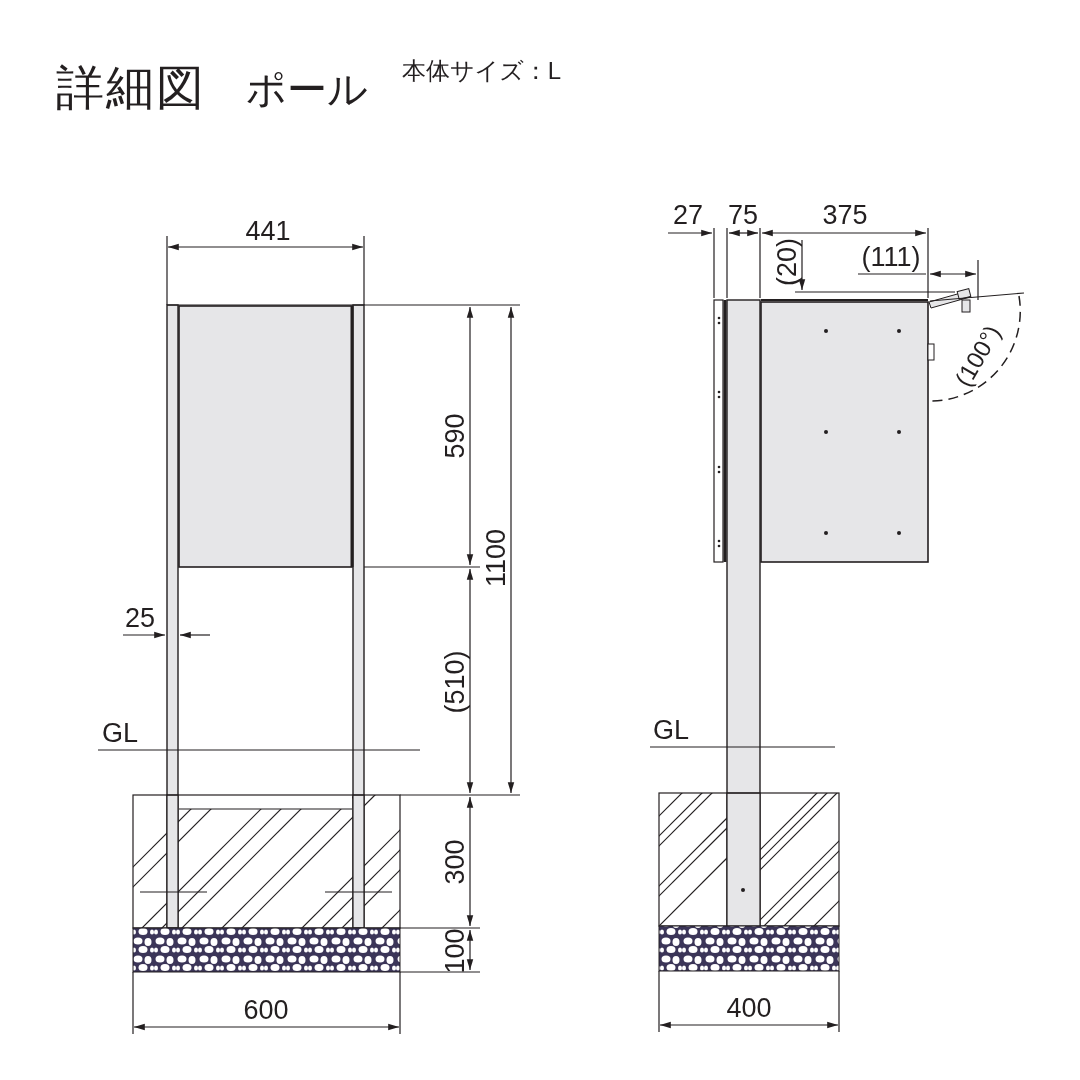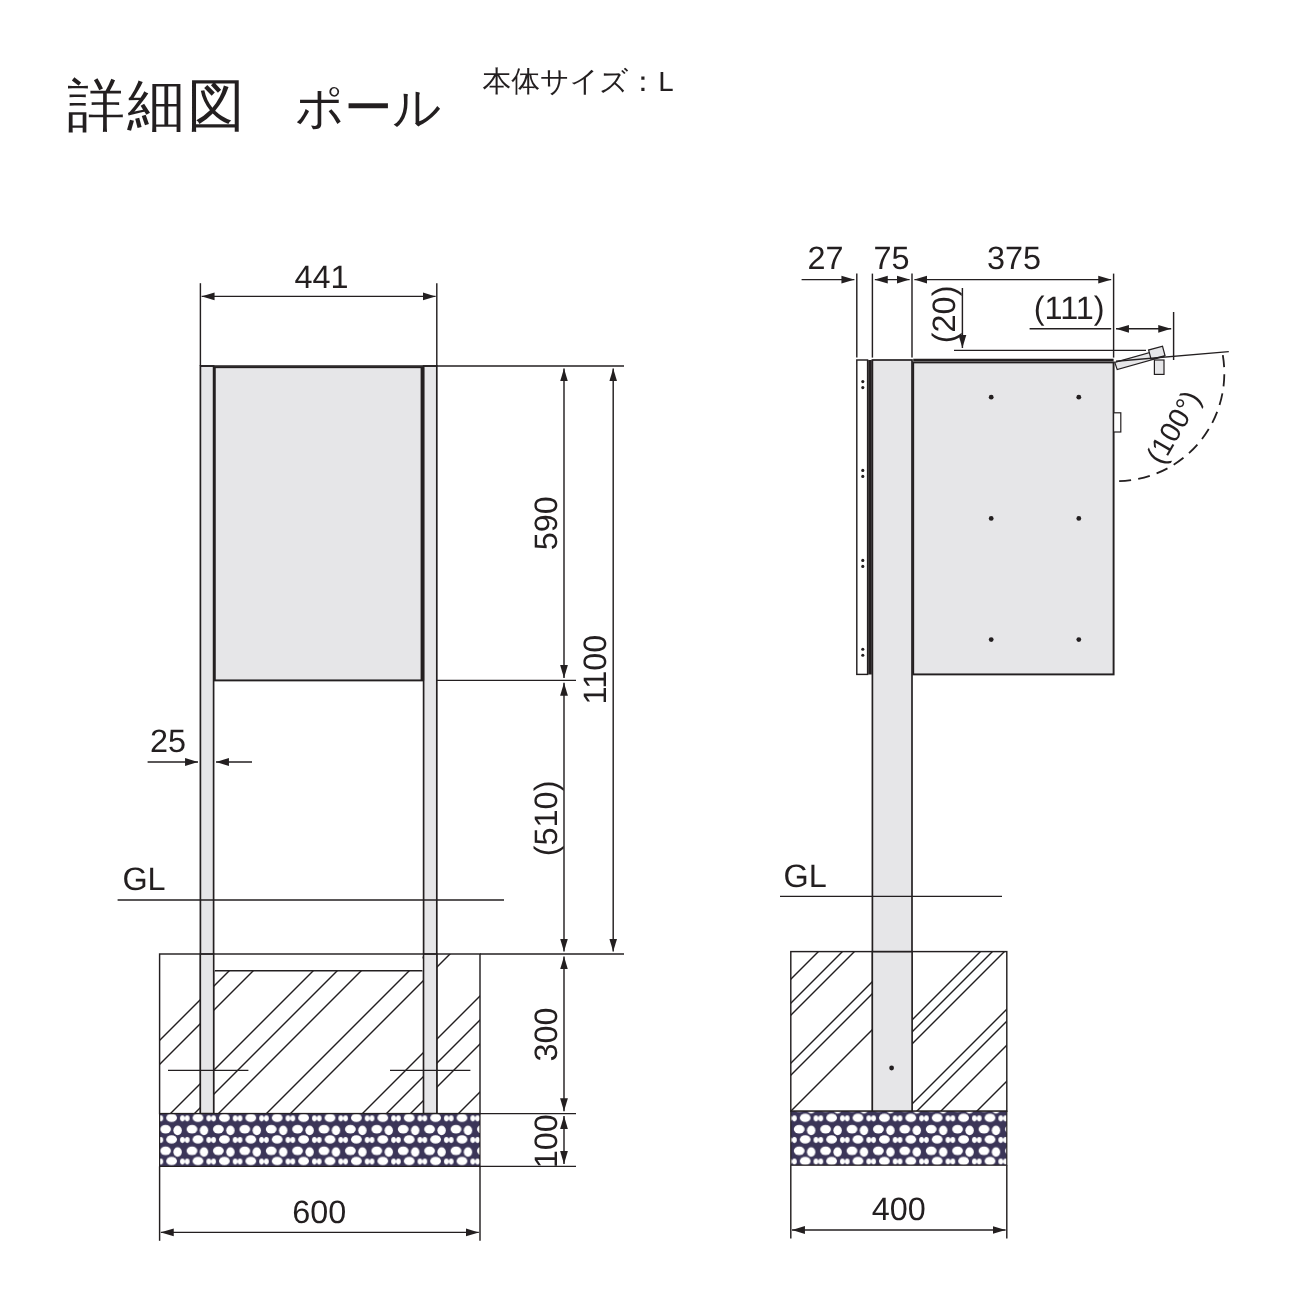--- a/index.html
+++ b/index.html
@@ -3,21 +3,21 @@
 <meta charset="utf-8">
 <style>
   html, body { margin: 0; padding: 0; background: #ffffff; }
   body { width: 1080px; height: 1080px; position: relative; overflow: hidden;
          font-family: "Liberation Sans", "DejaVu Sans", sans-serif; color: #231f20; }
   .title-main { position: absolute; left: 56px; top: 56px; font-size: 48px; font-weight: 400;
                 font-family: "DejaVu Sans", sans-serif; letter-spacing: 2px; white-space: nowrap; }
   .title-sub { position: absolute; left: 246px; top: 62px; font-size: 40px;
                font-family: "DejaVu Sans", sans-serif; white-space: nowrap; }
   .title-note { position: absolute; left: 402px; top: 54px; font-size: 24px; line-height: 34px;
-                font-family: Liberation Mono, monospace; white-space: nowrap; }
+                font-family: Liberation Sans, sans-serif; white-space: nowrap; }
   svg { position: absolute; left: 0; top: 0; }
   .dim { font-family: "Liberation Sans", sans-serif; font-size: 27px; fill: #231f20; }
   .ln { stroke: #231f20; stroke-width: 1.2; fill: none; }
   .thick { stroke: #231f20; stroke-width: 3; fill: none; }
   .body-fill { fill: #e6e6e8; stroke: #231f20; stroke-width: 1.6; }
   .pole-fill { fill: #e6e6e8; stroke: #231f20; stroke-width: 1.4; }
   .hatch { stroke: #231f20; stroke-width: 1.2; }
 </style>
 </head>
 <body>

